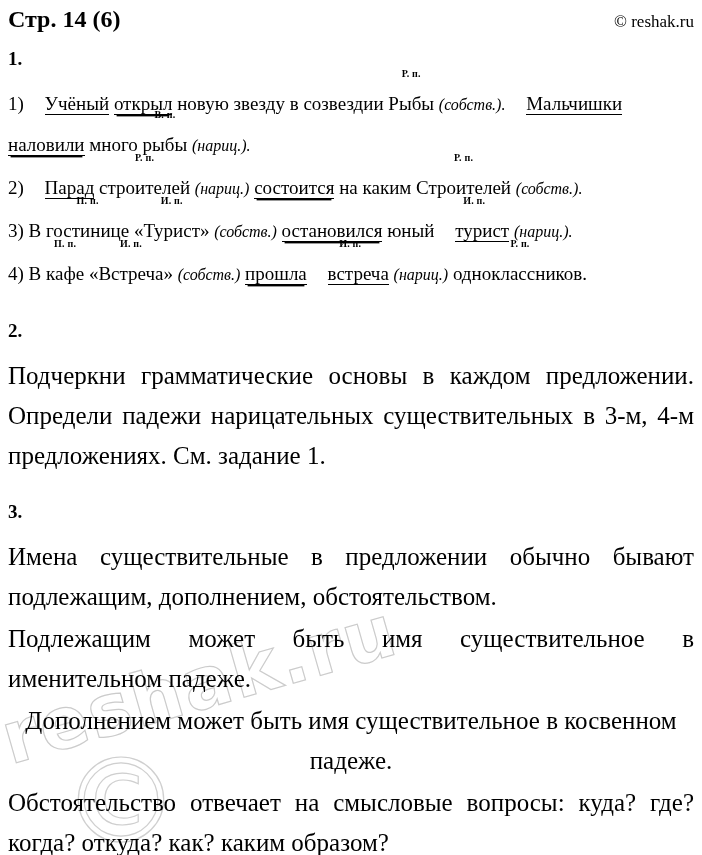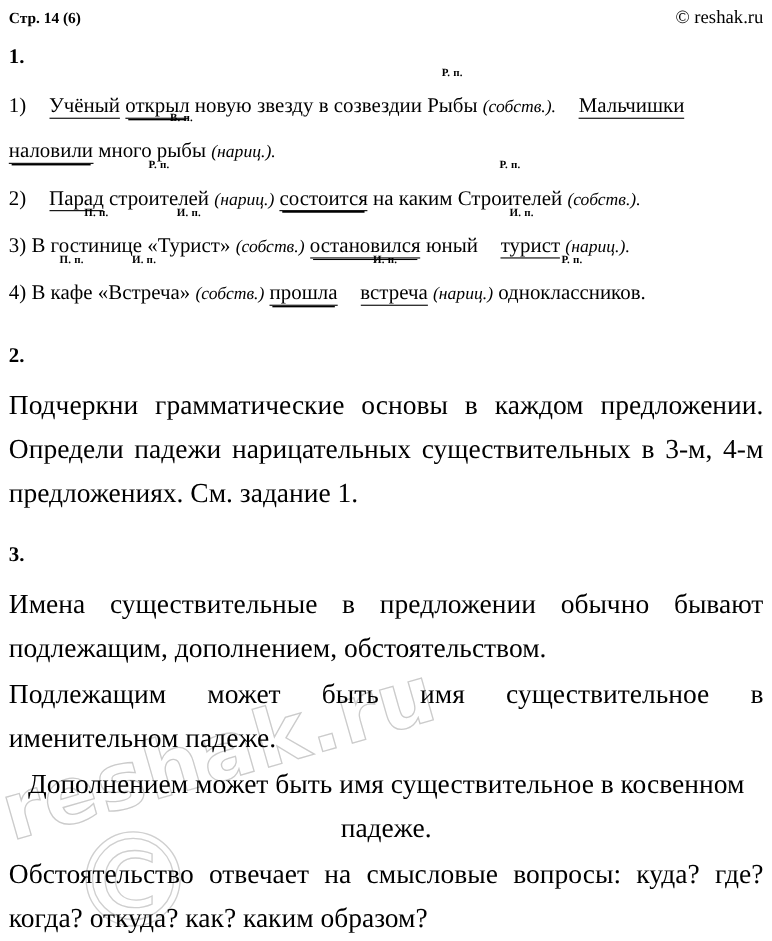--- a/index.html
+++ b/index.html
@@ -60,21 +60,21 @@
   }
 
   
   .header {
     display: flex;
     align-items: baseline;
     justify-content: space-between;
     margin-bottom: 16px;
   }
   .header-left {
-    font-size: 14px;
+    font-size: 24px;
     font-weight: 700;
   }
   .header-right {
     font-size: 17px;
     font-weight: 400;
   }
 
   
   .task-num {
     font-size: 19px;

